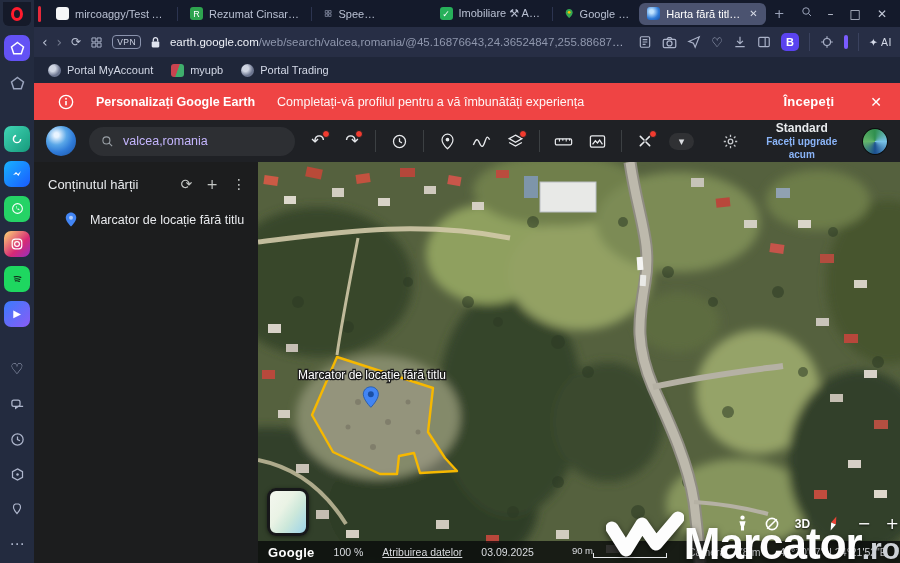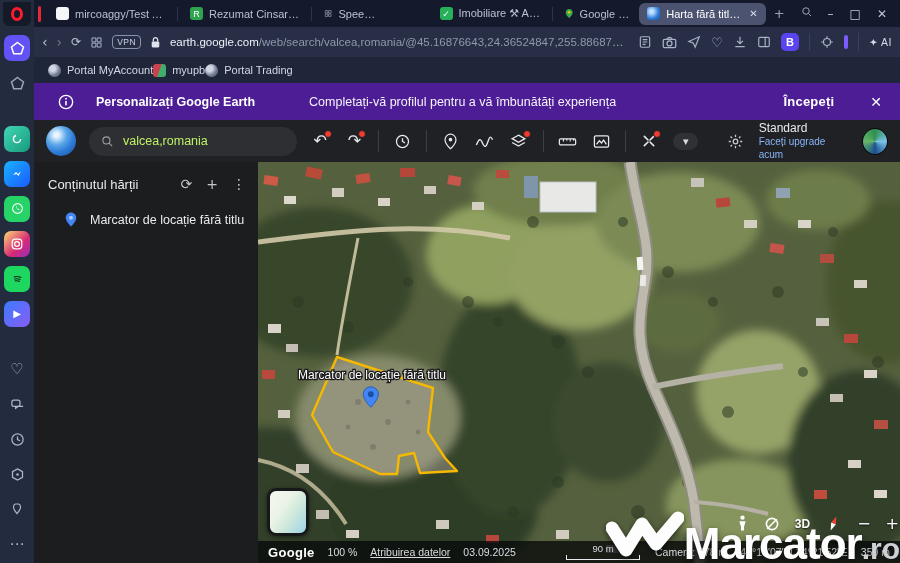--- a/index.html
+++ b/index.html
@@ -41,70 +41,70 @@
   .url .dom { color:#eef1f8;margin-top:14px; } .url .pth { color:#8f97ad; }
   .abicons { display:flex; align-items:center; gap:10px; flex:none; }
   .bdot { position:relative; }
   .bdot::after { content:""; position:absolute; right:-3px; top:-3px; width:6px; height:6px; border-radius:50%; background:#7a5cff; }
   .bw { width:18px; height:18px; border-radius:5px; background:#5a43f0; color:#fff; font-size:11px; font-weight:bold; display:flex; align-items:center; justify-content:center; }
   .vsep { width:1px; height:18px; background:#3a425e; }
   .accent-pill { width:4px; height:14px; border-radius:2px; background:#7a5cff; }
   .ai { font-size:10.5px; color:#d5dae8; letter-spacing:.5px; white-space:nowrap; }
 
   
-  .bookbar { height:26px; background:#1f2639; display:flex; align-items:center; padding:0 14px; }
+  .bookbar { height:26px; background:#1f2639; display:flex; align-items:center; padding:0 14px; gap:18px; }
   .bm { display:flex; align-items:center; gap:6px; color:#d3d8e6; font-size:11px; }
   .bmico { width:13px; height:13px; border-radius:50%; flex:none; }
   .bm1,.bm3 { background:radial-gradient(circle at 35% 35%, #cfd5e2 25%, #6d7690 60%); }
   .bm2 { border-radius:3px; background:linear-gradient(110deg,#c9434f 48%,#3fae6c 52%); }
 
   
-  .banner { height:37px; background:#4c1d95; display:flex; align-items:center; padding:0 18px 0 24px; gap:22px; color:#fff; }
+  .banner { height:37px; background:#ef4444; display:flex; align-items:center; padding:0 18px 0 24px; gap:22px; color:#fff; }
   .banner .bt { font-weight:bold; font-size:12.5px; }
-  .banner .bs { font-size:12.5px; opacity:.95;margin-left:32px; }
+  .banner .bs { font-size:12.5px; opacity:.95; }
   .banner .sp { flex:1; }
   .banner .act { font-size:13px; font-weight:bold; letter-spacing:.2px; }
   .banner .bx { font-size:14px; margin-left:14px; }
 
   
   .getoolbar { height:42px; background:#1f2125; display:flex; align-items:center; padding:0 12px; gap:13px; }
   .searchpill { width:215px; height:29px; border-radius:15px; background:#2d2f33; display:flex; align-items:center; padding:0 12px; gap:9px; }
-  .searchpill span { color:#bef264; font-size:12.5px; }
+  .searchpill span { color:#c4b5fd; font-size:12.5px; }
   .ticon { position:relative; width:22px; text-align:center; color:#e8eaed; font-size:16px; line-height:1; }
   .ticon svg { display:block; margin:0 auto; }
   .rdot::after { content:""; position:absolute; right:-1px; top:-3px; width:6px; height:6px; border-radius:50%; background:#f23b2f; border:1px solid #1f2125; }
   .gsep { width:1px; height:22px; background:#3c4043; }
   .chev { background:#303134; border-radius:14px; padding:2px 10px; color:#dadce0; font-size:11px; }
   .gsp { flex:1; }
-  .plan { text-align:left; line-height:1.25; }
+  .plan { text-align:center; line-height:1.25;font-weight:bold; }
   .plan .p1 { color:#e8eaed; font-size:12px; }
   .plan .p2 { color:#8ab4f8; font-size:10px; }
   .avatar { width:27px; height:27px; border-radius:50%; background:conic-gradient(#2f8f4e,#79c3e8,#1b4f8f,#63b56a,#2f8f4e); border:1px solid #0c0d0e; }
 
   
   .content { flex:1; display:flex; background:#be185d; min-height:0; }
   .sidepanel { width:224px; background:#1c1d1e; color:#e8eaed; padding-top:10px; flex:none; }
   .ph { display:flex; align-items:center; padding:4px 12px 10px 14px; gap:14px; }
   .ph .pt { flex:1; font-size:13px; color:#e8eaed; }
   .phico { color:#c4c7c5; font-size:14px; }
   .pitem { display:flex; align-items:center; gap:12px; padding:9px 8px 9px 30px; font-size:12.5px; color:#e8eaed; }
 
   
   .map { position:relative; flex:1; overflow:hidden; background:#4d5a3c; }
   .map svg.terrain { position:absolute; inset:0; }
   .minimap { position:absolute; left:9px; bottom:27px; width:42px; height:48px; border-radius:9px; border:3px solid #17181a; background:linear-gradient(125deg,#f4f7ef 0%,#eaf3e5 38%,#cde8da 62%,#9cd3e9 100%); box-shadow:0 1px 4px rgba(0,0,0,.5); }
   .mapctl { position:absolute; right:1px; bottom:30px; display:flex; align-items:center; gap:15px; color:#fff; text-shadow:0 1px 2px rgba(0,0,0,.8); z-index:5;justify-content:space-between; }
   .mapctl .c3d { font-size:12px; font-weight:bold; }
   .mapctl .zm { font-size:16px; }
 
-  .statusbar { position:absolute; left:0; right:0; bottom:0; height:22px; background:rgba(8,9,10,.78); display:flex; align-items:center; padding:0 10px; gap:13px; color:#dadce0; font-size:10.5px; z-index:4; white-space:nowrap; }
+  .statusbar { position:absolute; left:0; right:0; bottom:0; height:22px; background:rgba(8,9,10,.78); display:flex; align-items:center; padding:0 10px; gap:19px; color:#dadce0; font-size:10.5px; z-index:4; white-space:nowrap; }
   .gbrand { font-size:13px; font-weight:bold; color:#fff; letter-spacing:.3px; }
   .attr { text-decoration:underline; }
   .ssp { flex:1; }
-  .scale { display:flex; flex-direction:column; align-items:center; line-height:1; margin-right:2px; }
+  .scale { display:flex; flex-direction:row; align-items:flex-end; line-height:1; margin-right:2px; }
   .scale .sl { font-size:9.5px; margin-bottom:2px; }
   .scale .sbar { width:74px; height:5px; border-left:1.5px solid #e8eaed; border-right:1.5px solid #e8eaed; border-bottom:1.5px solid #e8eaed; }
 
   .watermark { position:absolute; right:0; bottom:1px; display:flex; align-items:flex-end; z-index:9; filter:drop-shadow(0 2px 3px rgba(0,0,0,.55)); }
   .wm-name { color:#fdfdfd; font-size:44px; font-weight:bold; letter-spacing:-1px; line-height:.82; }
   .wm-tld { color:#cdd1d6; font-size:30px; font-weight:bold; line-height:.9; }
 </style>
 </head>
 <body>
 

